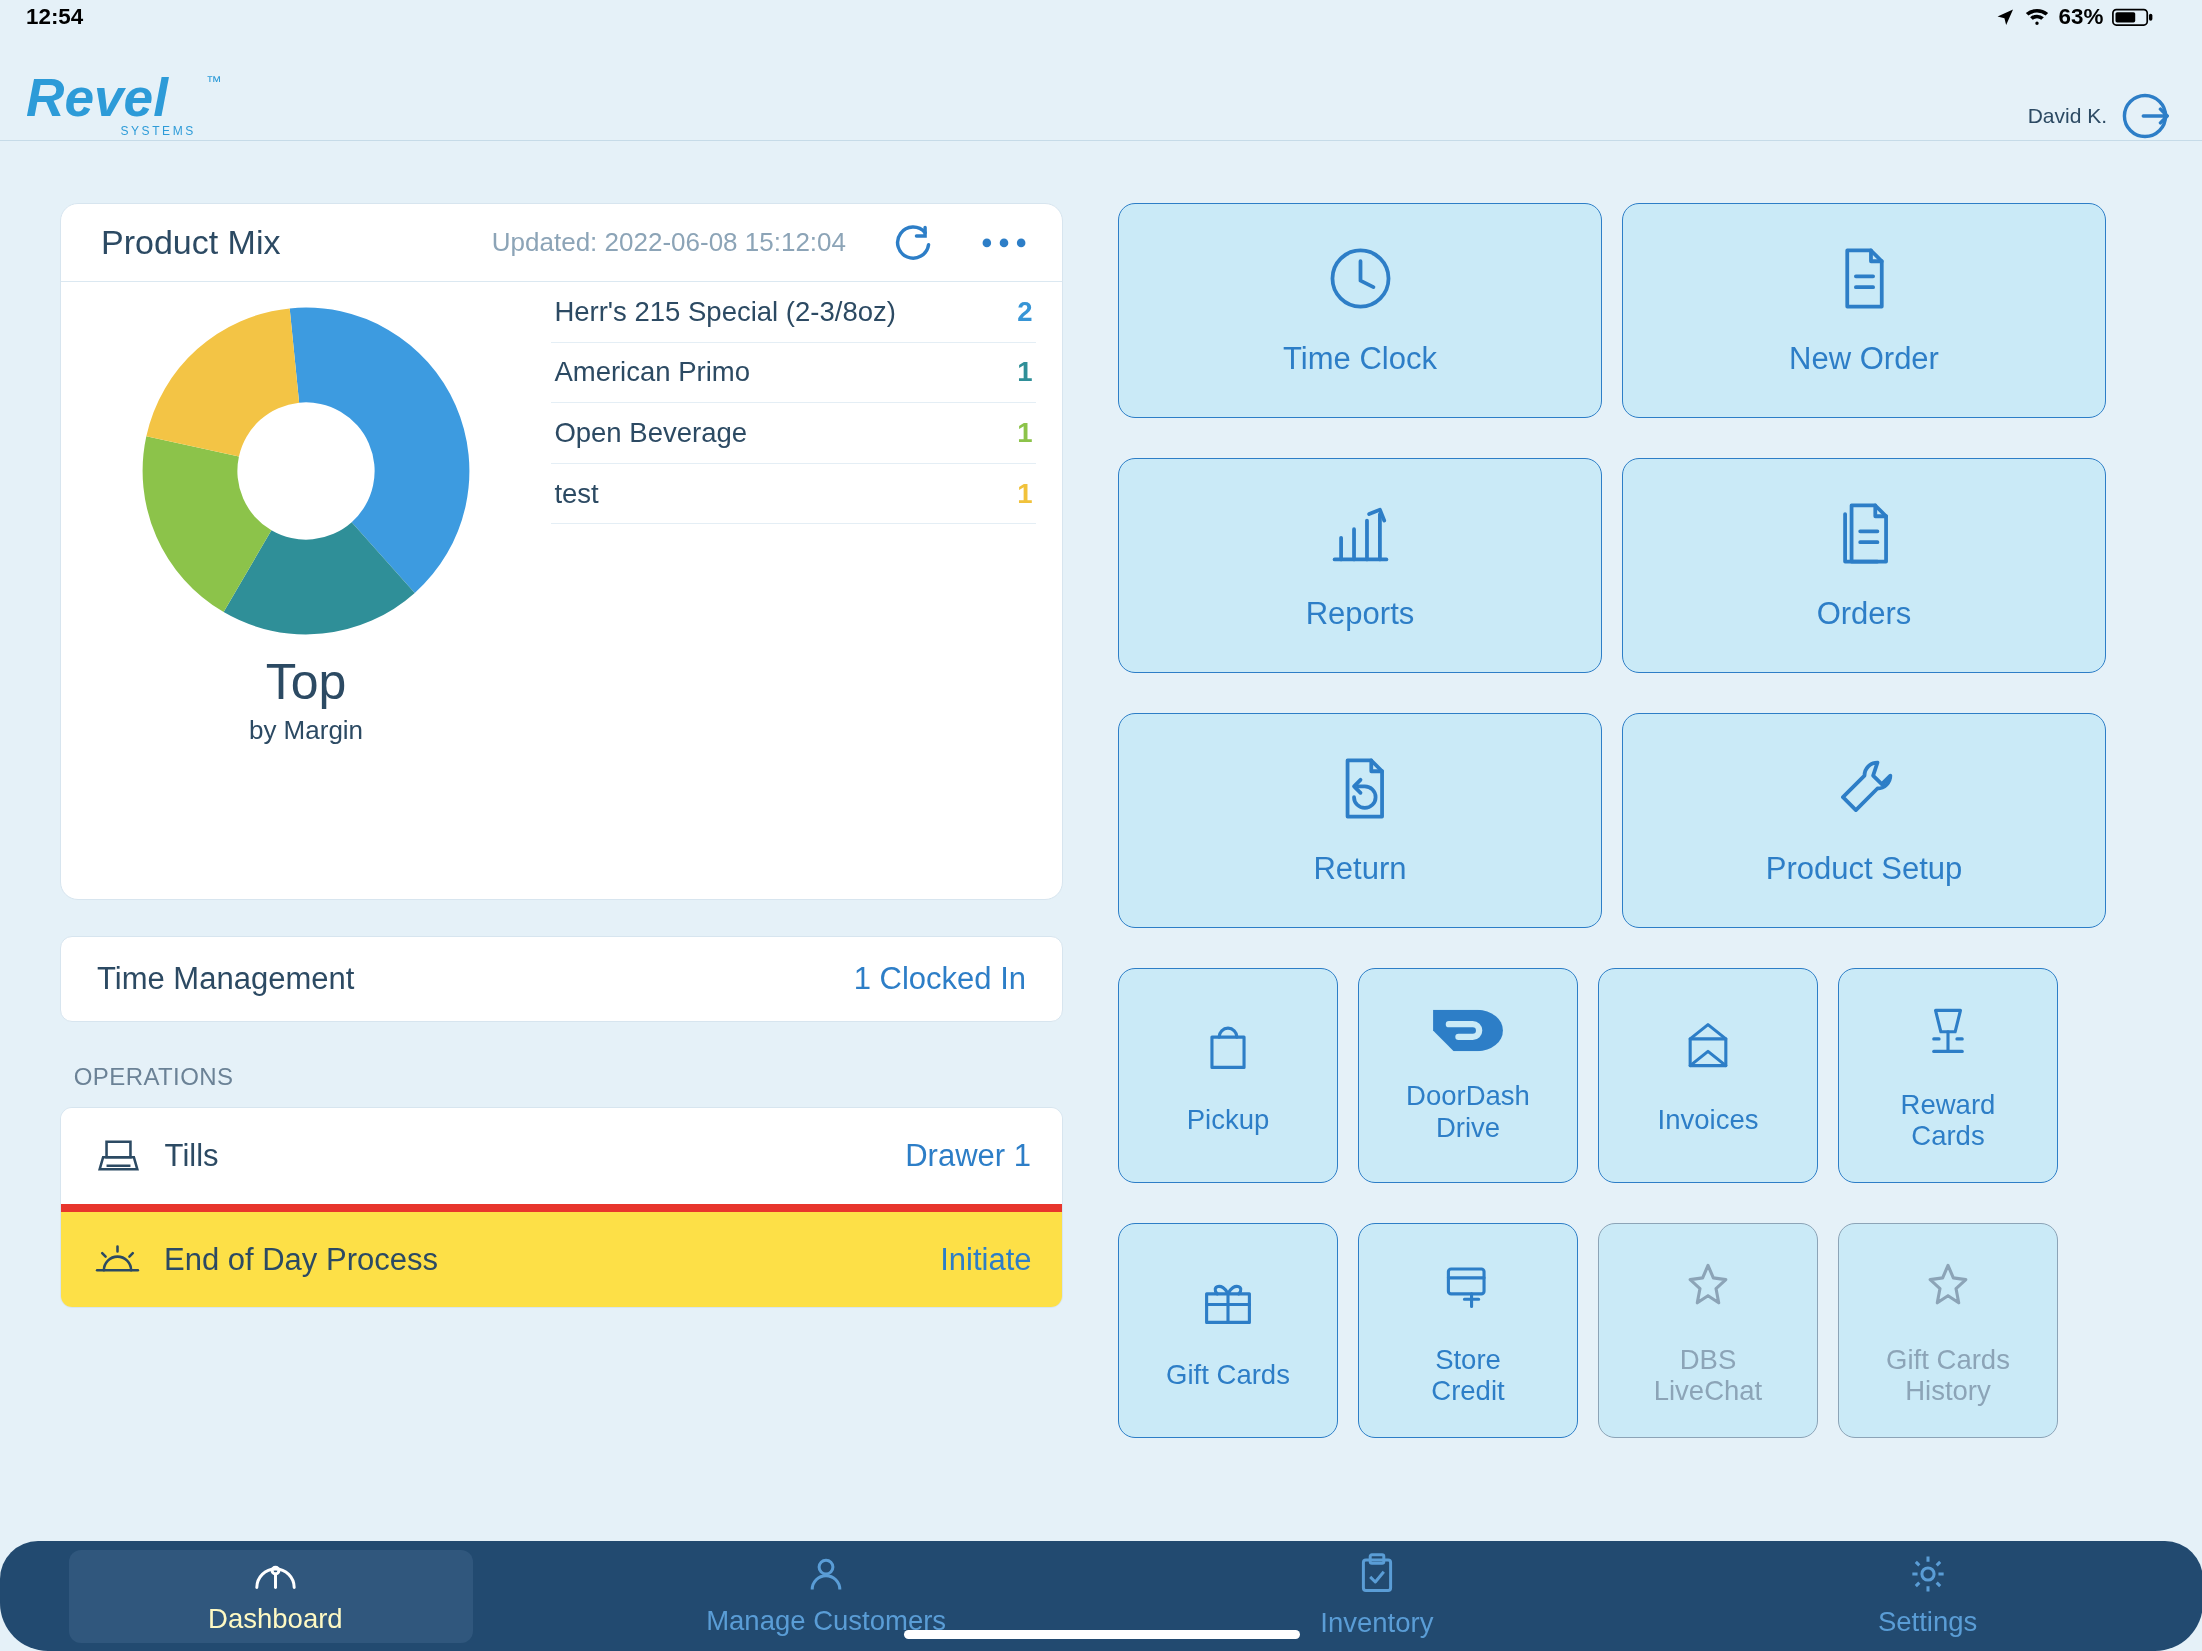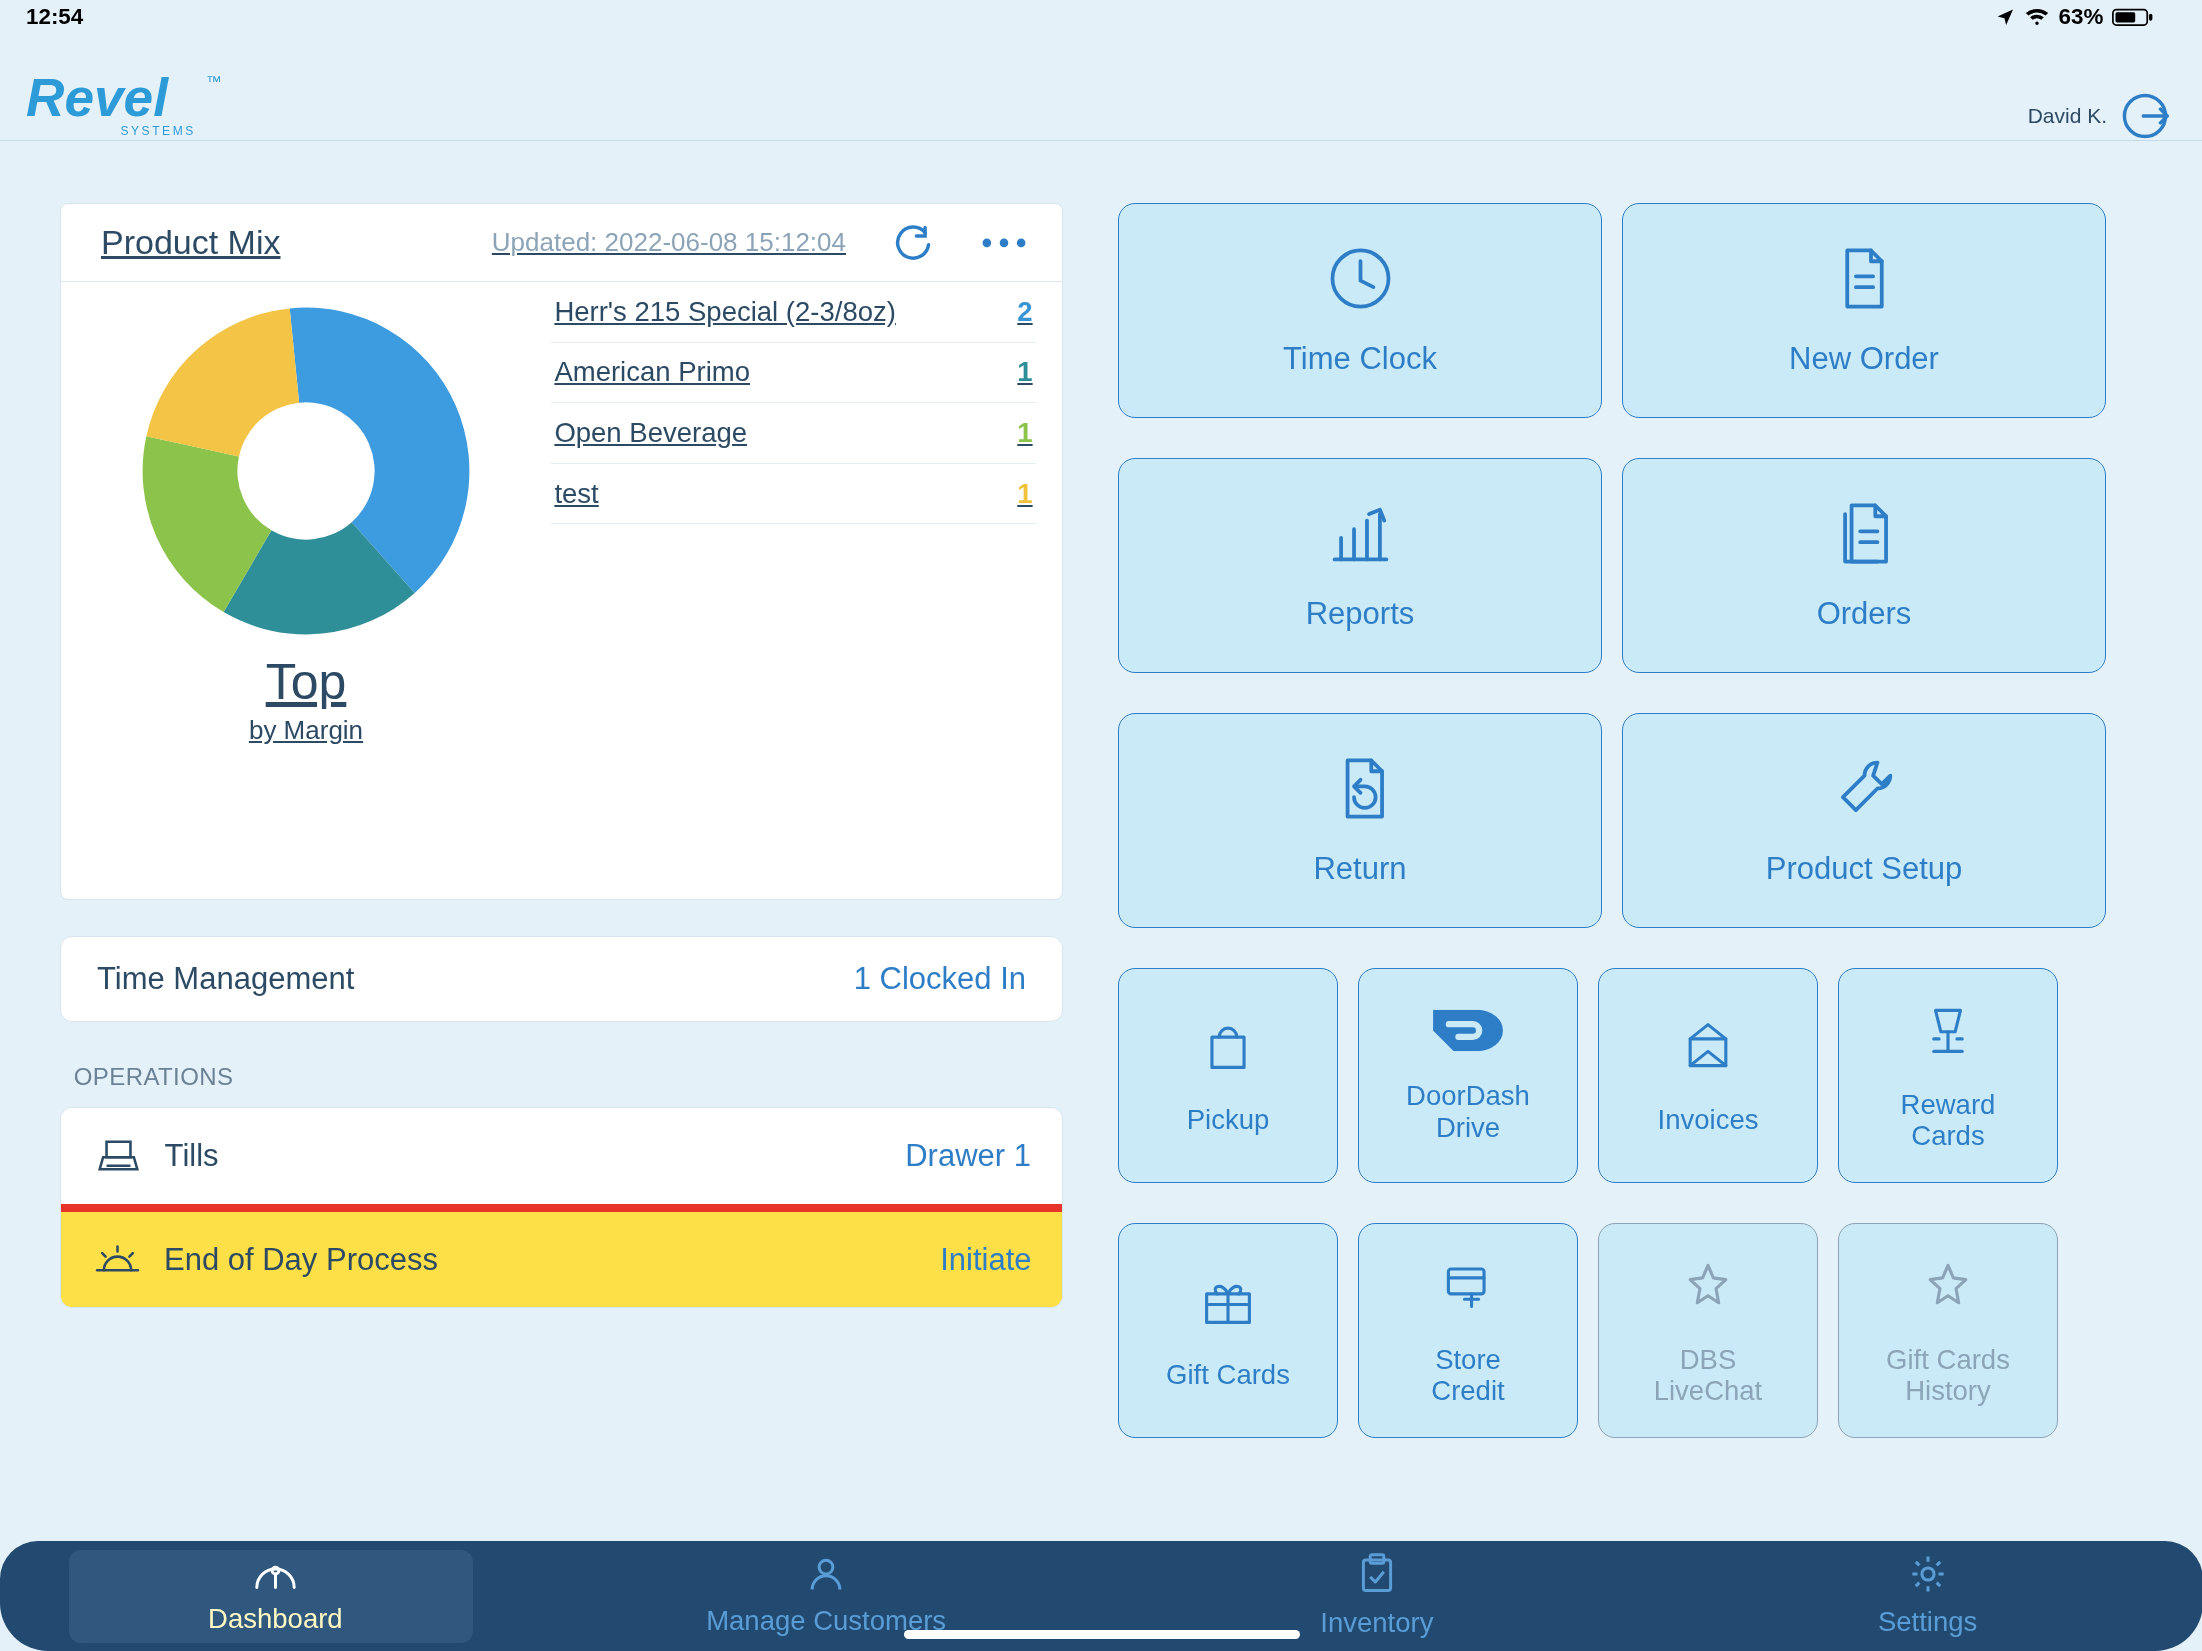--- a/index.html
+++ b/index.html
@@ -36,23 +36,22 @@
   .main {
     position: absolute; top: 172px; left: 0; right: 0; bottom: 138px;
     padding: 31px 55px 34px 60px;
     display: flex; gap: 55px;
   }
   .left-col  { width: 1003px; }
   .right-col { flex: 1; }
 
   
   .card {
-    background: #fff; border-radius: 8px;
+    background: #fff; border-radius: 18px;
     border: 0.9px solid #d7e5ef;
-    text-decoration: underline;
   }
   .pm-card { height: 697px; display:flex; flex-direction:column; }
   .pm-head {
     display:flex; align-items:center; justify-content:space-between;
     padding: 19px 34px 19px 40px;
     border-bottom: 0.9px solid #dbe8f1;
   }
   .pm-title { font-size: 34px; color:#2c4a63; }
   .pm-right { display:flex; align-items:center; gap: 48px; }
   .pm-updated { font-size: 26px; color:#8ca4b7; }

